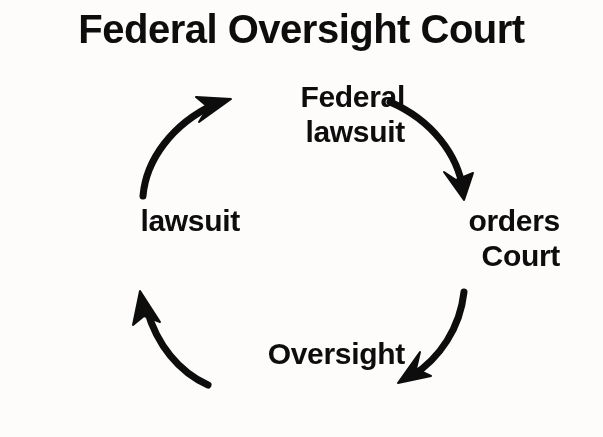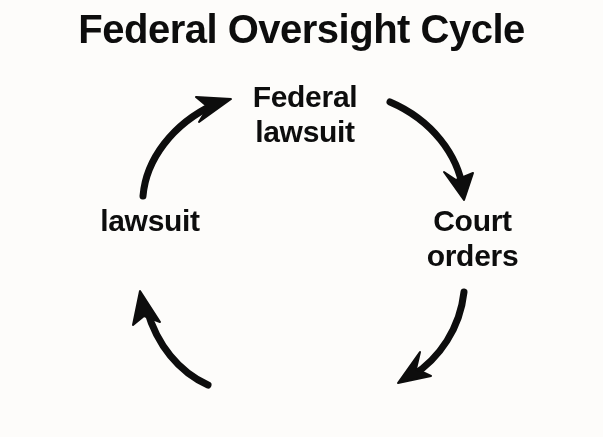--- a/index.html
+++ b/index.html
@@ -34,21 +34,21 @@
   }
   #arrow-layer {
     position: absolute;
     left: 0;
     top: 0;
     width: 603px;
     height: 437px;
   }
   .node-label {
     position: absolute;
-    text-align: center;
+    text-align: right;
     font-size: 30px;
     font-weight: bold;
     color: #0d0d0d;
     line-height: 35px;
     letter-spacing: -0.3px;
     white-space: nowrap;
   }
   .node-label .line {
     display: block;
   }
@@ -71,21 +71,21 @@
     left: 60px;
     top: 203px;
     width: 180px;
   }
 </style>
 </head>
 <body>
 
 <div id="canvas">
 
-  <div id="diagram-title">Federal Oversight Cycle</div>
+  <div id="diagram-title">Federal Oversight Court</div>
 
   <svg id="arrow-layer" viewBox="0 0 603 437">
 
     <g>
       <path d="M 143 196 C 146 160 172 124 215 104" fill="none" stroke="#0d0d0d" stroke-width="7" stroke-linecap="round"></path>
       <path d="M 231 99 L 196 97 L 208 107 L 199 122 Z" fill="#0d0d0d" stroke="#0d0d0d" stroke-width="2" stroke-linejoin="round"></path>
     </g>
 
     <g>
       <path d="M 390 102 C 432 120 458 155 463 190" fill="none" stroke="#0d0d0d" stroke-width="7" stroke-linecap="round"></path>
@@ -103,24 +103,25 @@
     </g>
 
   </svg>
 
   <div class="node-label" id="node-top">
     <span class="line">Federal</span>
     <span class="line">lawsuit</span>
   </div>
 
   <div class="node-label" id="node-right">
+    <span class="line">orders</span>
     <span class="line">Court</span>
-    <span class="line">orders</span>
   </div>
 
   <div class="node-label" id="node-bottom">
+    <span class="line">Oversight</span>
   </div>
 
   <div class="node-label" id="node-left">
     <span class="line">lawsuit</span>
   </div>
 
 </div>
 
 </body></html>

